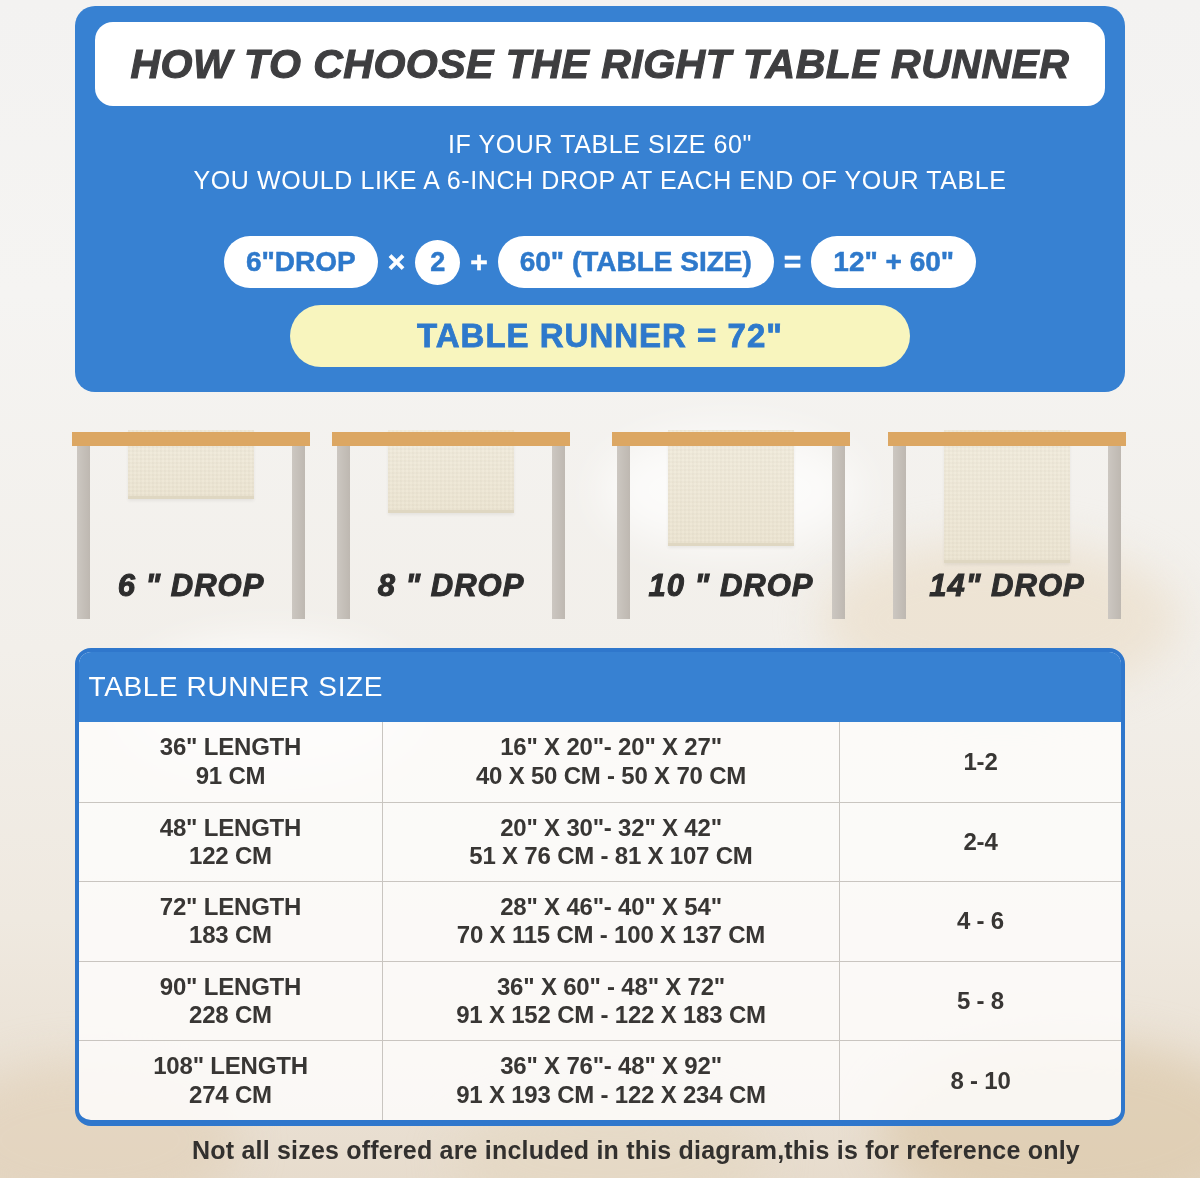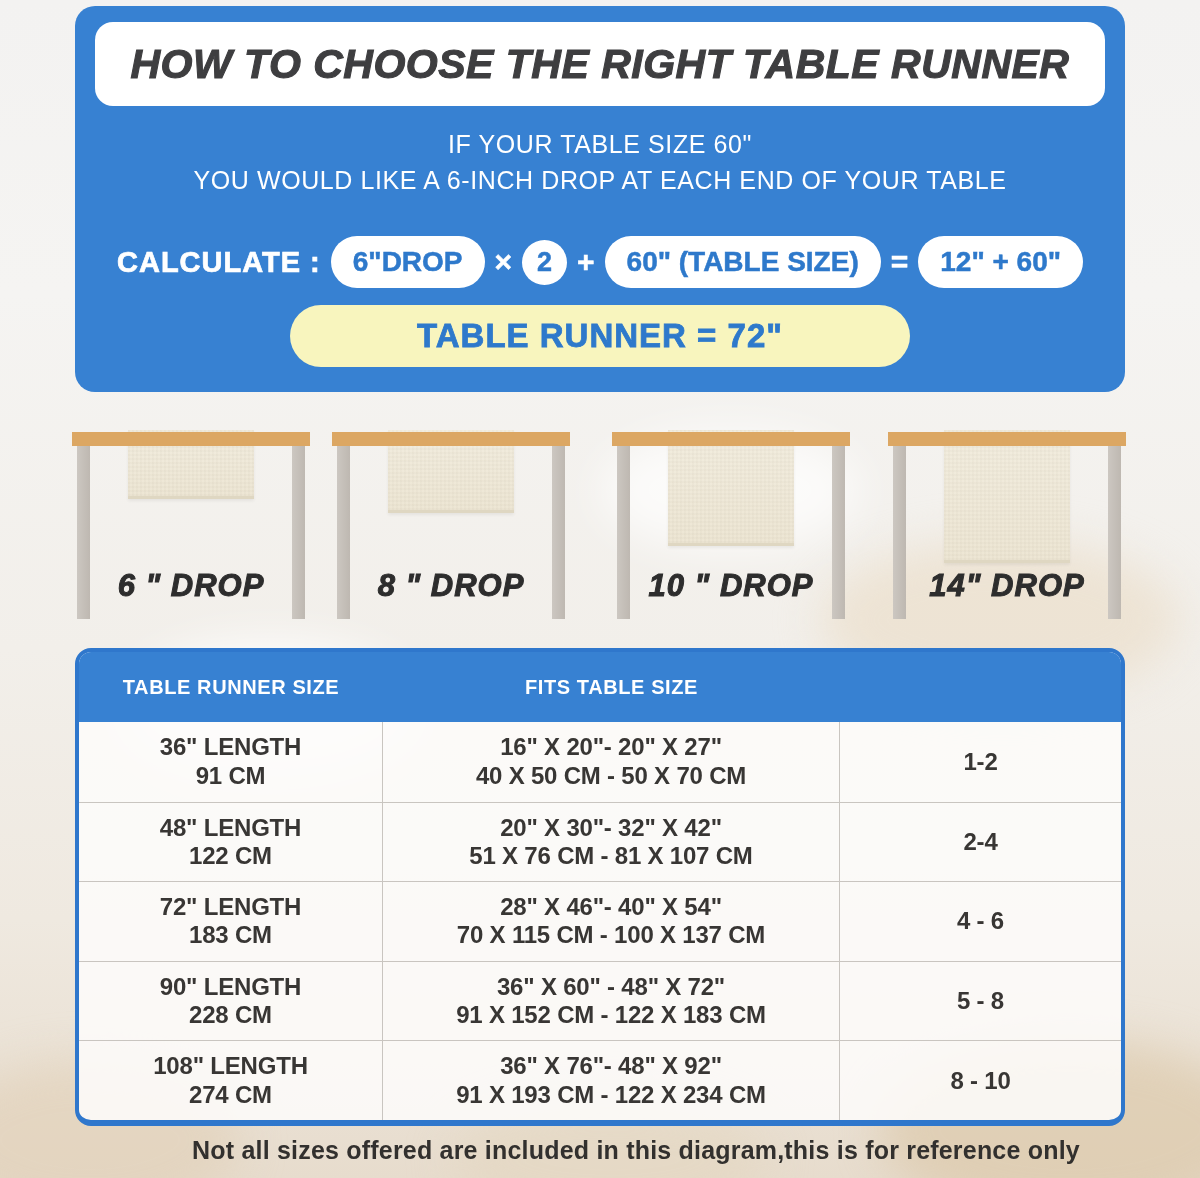--- a/index.html
+++ b/index.html
@@ -62,21 +62,21 @@
   .drop-label{position:absolute;top:138px;width:100%;text-align:center;font-size:31px;
     font-weight:bold;font-style:italic;color:#2D2D2D;-webkit-text-stroke:1px #2D2D2D;
     letter-spacing:1px;white-space:nowrap;}
 
   
   .chart{position:absolute;left:75px;top:648px;width:1050px;height:478px;
     box-sizing:border-box;border:4px solid #2F77CC;border-bottom-width:6px;
     border-radius:16px;background:rgba(253,252,250,.87);overflow:hidden;}
   .chart-header{height:70px;background:#3781D2;display:grid;
     grid-template-columns:304px 457px 1fr;align-items:center;}
-  .hcell{text-align:center;color:#fff;font-weight:bold;font-size:20px;letter-spacing:.6px;}
+  .hcell{text-align:right;color:#fff;font-weight:normal;font-size:28px;letter-spacing:.6px;}
   .chart-body{display:grid;grid-template-rows:repeat(5,1fr);height:calc(100% - 70px);}
   .crow{display:grid;grid-template-columns:304px 457px 1fr;}
   .crow + .crow{border-top:1px solid #C9C5C0;}
   .cell{display:flex;flex-direction:column;align-items:center;justify-content:center;
     color:#383634;font-weight:bold;font-size:24px;line-height:1.18;letter-spacing:-.2px;
     text-align:center;}
   .cell.v{border-right:1px solid #C9C5C0;}
 
   
   .footer-note{position:absolute;top:1136px;width:100%;text-align:center;font-size:25px;
@@ -95,21 +95,20 @@
   <div class="blob b6"></div>
 
   <div class="header-panel">
     <div class="title-banner">
       <div class="page-title">HOW TO CHOOSE THE RIGHT TABLE RUNNER</div>
     </div>
     <div class="subline s1">IF YOUR TABLE SIZE 60"</div>
     <div class="subline s2">YOU WOULD LIKE A 6-INCH DROP AT EACH END OF YOUR TABLE</div>
 
     <div class="calc-row">
-      <span class="calc-label">CALCULATE :</span>
       <span class="pill">6"DROP</span>
       <span class="op">×</span>
       <span class="badge">2</span>
       <span class="op">+</span>
       <span class="pill">60" (TABLE SIZE)</span>
       <span class="op">=</span>
       <span class="pill">12" + 60"</span>
     </div>
 
     <div class="result-pill">TABLE RUNNER = 72"</div>
@@ -140,21 +139,20 @@
     <div class="runner"></div>
     <div class="tabletop"></div>
     <div class="leg l"></div>
     <div class="leg r"></div>
     <div class="drop-label">14" DROP</div>
   </div>
 
   <div class="chart">
     <div class="chart-header">
       <div class="hcell">TABLE RUNNER SIZE</div>
-      <div class="hcell">FITS TABLE SIZE</div>
     </div>
     <div class="chart-body">
     <div class="crow">
       <div class="cell v">
         <span>36" LENGTH</span>
         <span>91 CM</span>
       </div>
       <div class="cell v">
         <span>16" X 20"- 20" X 27"</span>
         <span>40 X 50 CM - 50 X 70 CM</span>

